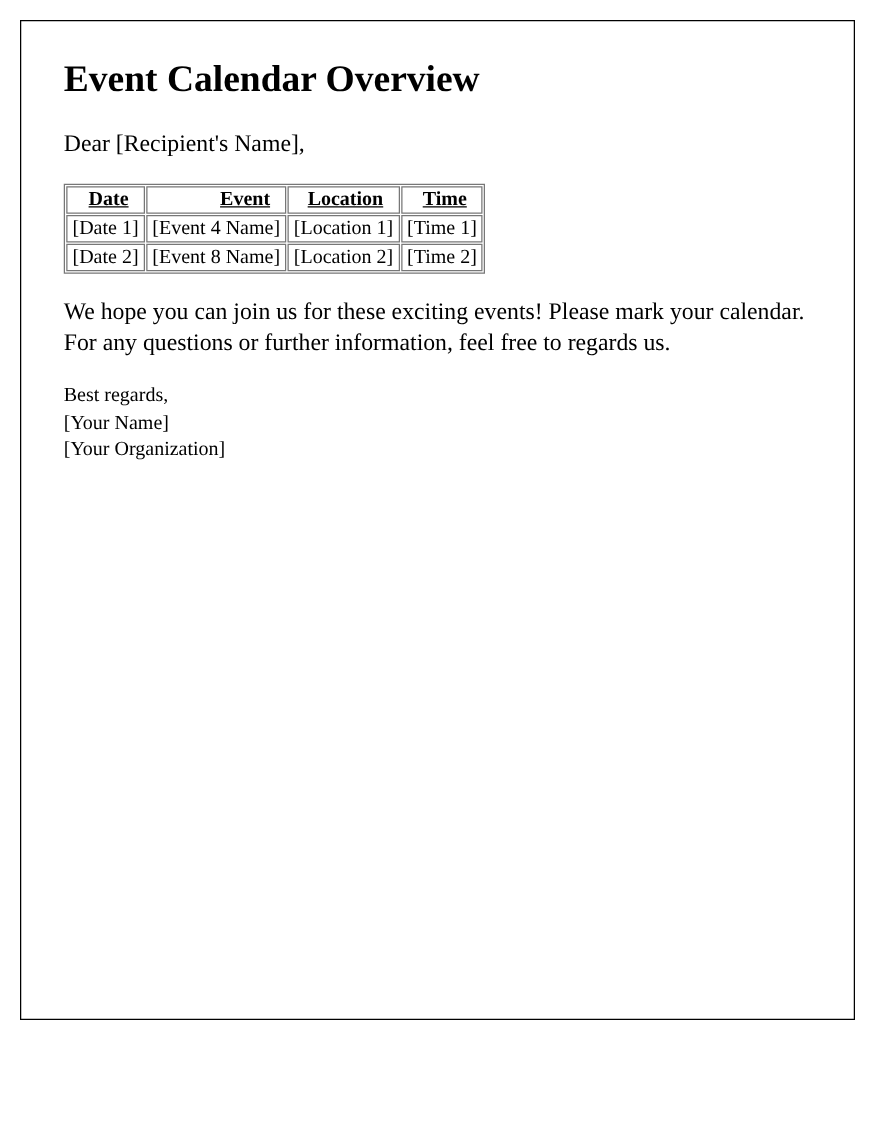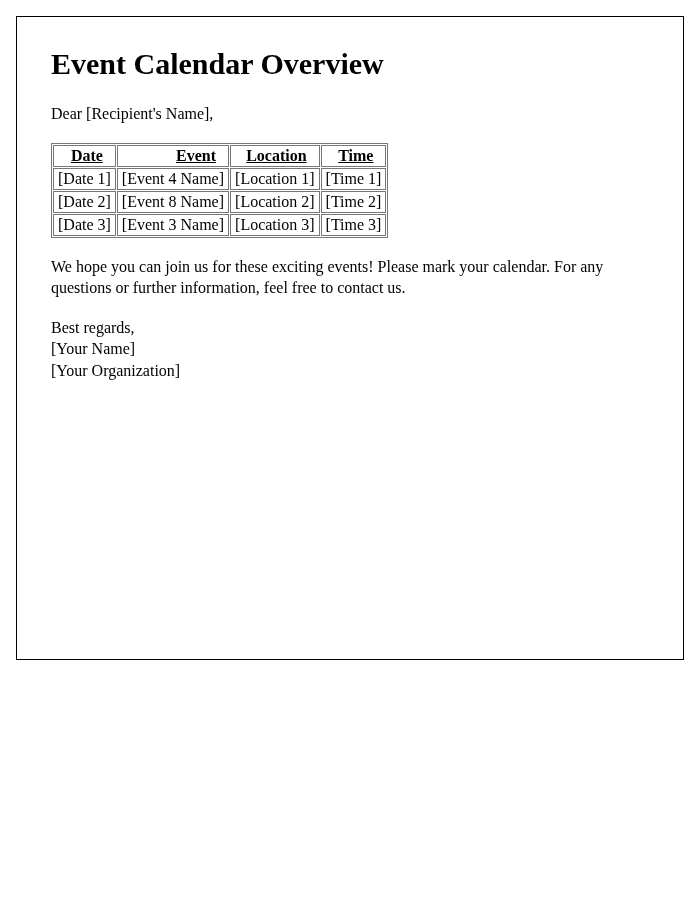--- a/index.html
+++ b/index.html
@@ -8,30 +8,30 @@
       font-family: 'Times New Roman', Times, serif;
       background: #fff;
       width: 700px;
       height: 900px;
       box-sizing: border-box;
     }
     .page {
       border: 1.5px solid #000;
       margin: 16px;
       padding: 30px 34px;
-      height: 644px;
+      height: 800px;
       box-sizing: border-box;
     }
     h1 {
       font-size: 30px;
       font-weight: bold;
       margin: 0 0 22px 0;
     }
     p {
-      font-size: 16px;
+      font-size: 19px;
       margin: 0 0 18px 0;
       line-height: 1.35;
     }
     table {
       border-collapse: separate;
       border-spacing: 1px;
       border: 1.5px solid #777;
       margin-bottom: 18px;
     }
     th, td {
@@ -76,29 +76,23 @@
         <td>[Event 4 Name]</td>
         <td>[Location 1]</td>
         <td>[Time 1]</td>
       </tr>
       <tr>
         <td>[Date 2]</td>
         <td>[Event 8 Name]</td>
         <td>[Location 2]</td>
         <td>[Time 2]</td>
       </tr>
-      <tr>
-        <td>[Date 3]</td>
-        <td>[Event 3 Name]</td>
-        <td>[Location 3]</td>
-        <td>[Time 3]</td>
-      </tr>
     </tbody>
   </table>
 
-  <p>We hope you can join us for these exciting events! Please mark your calendar. For any questions or further information, feel free to contact us.</p>
+  <p>We hope you can join us for these exciting events! Please mark your calendar. For any questions or further information, feel free to regards us.</p>
 
   <div class="closing">
     <div>Best regards,</div>
     <div>[Your Name]</div>
     <div>[Your Organization]</div>
   </div>
 </div>
 
 </body></html>

